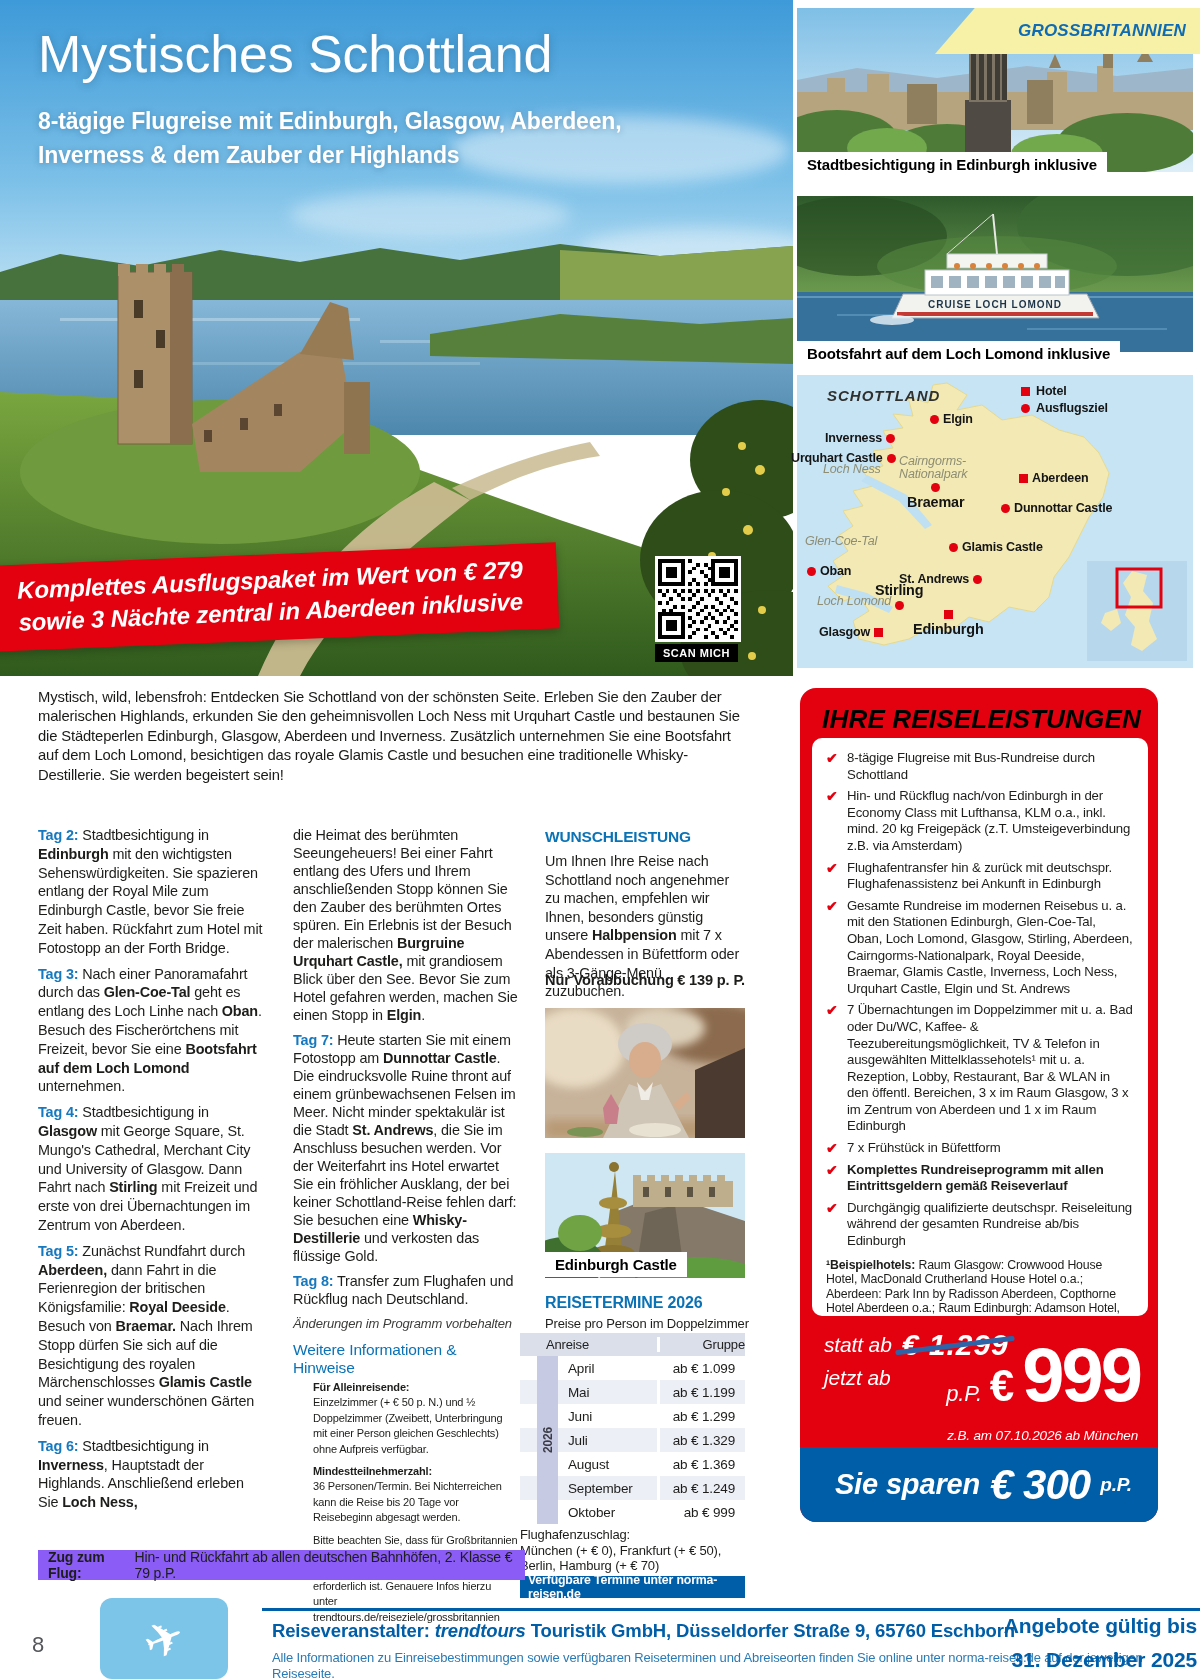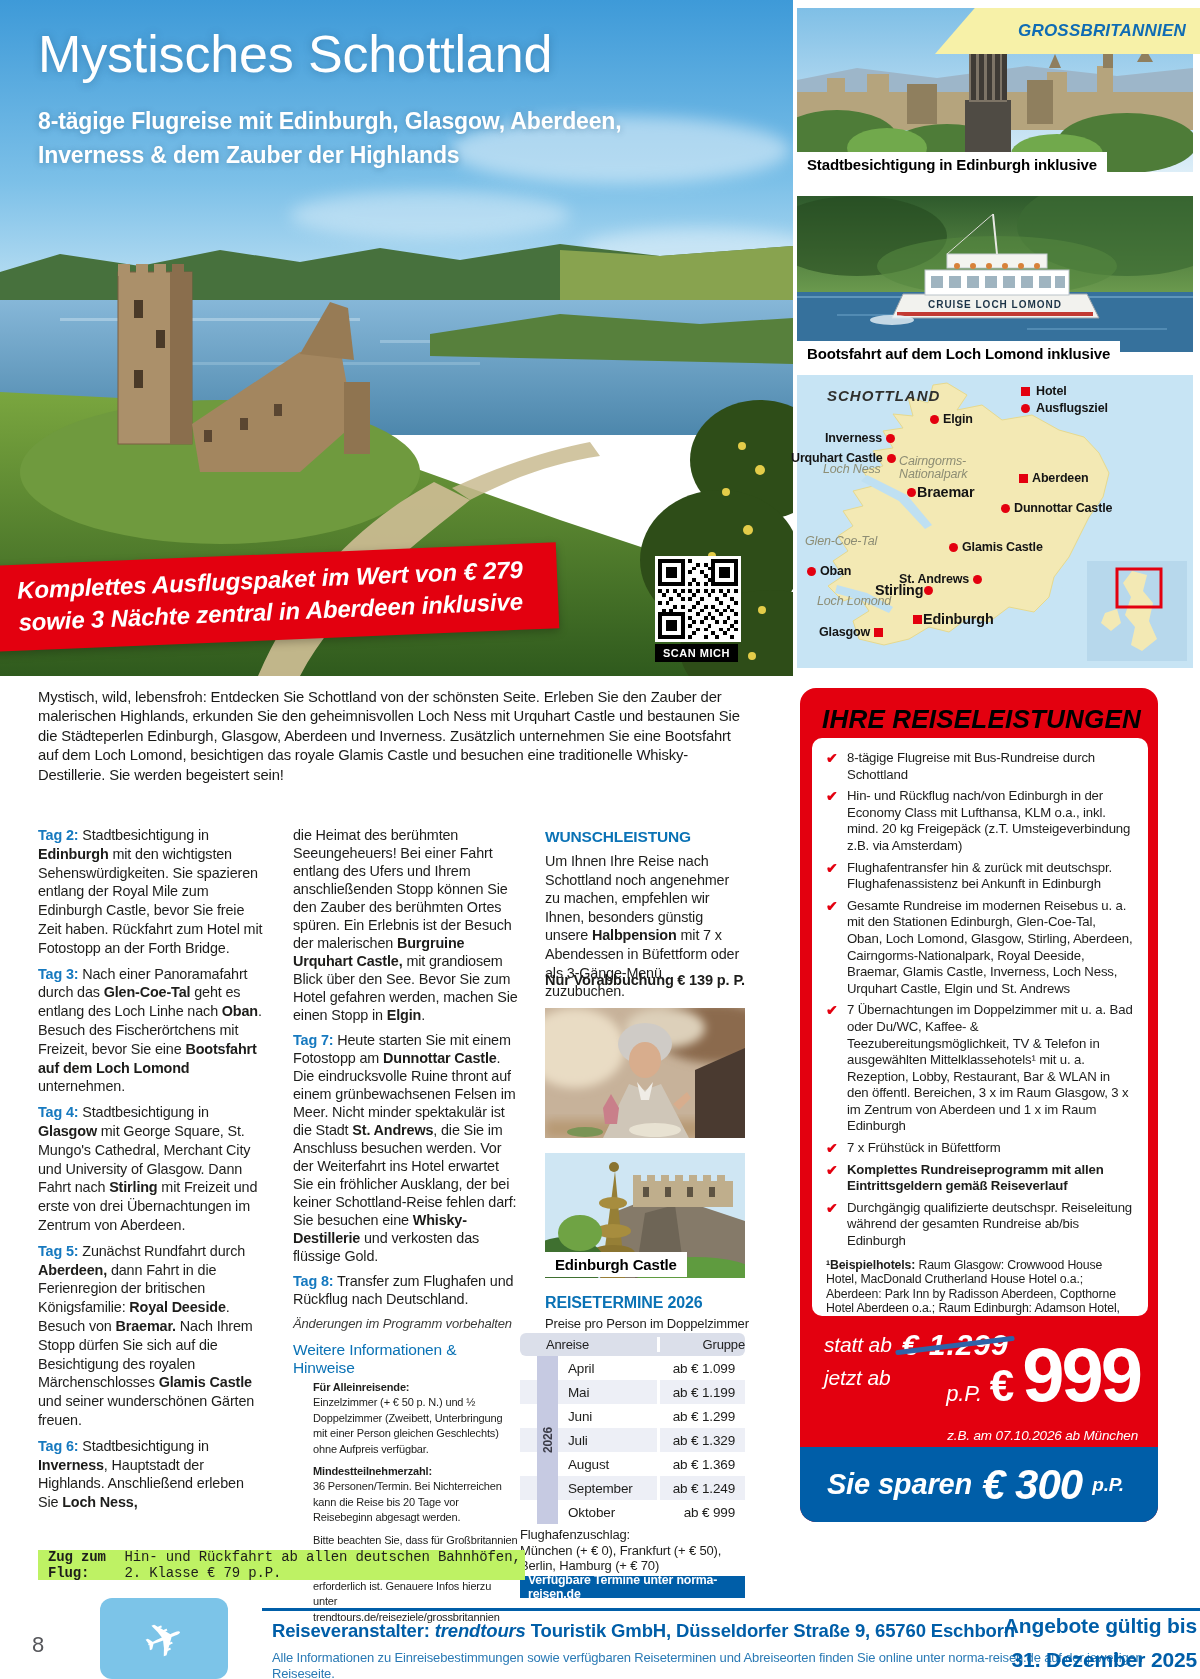--- a/index.html
+++ b/index.html
@@ -32,21 +32,21 @@
   .photo{overflow:hidden;}
   .photo svg{display:block;width:100%;height:100%;}
   .caption{background:#fff;color:#000;font-weight:700;font-size:15px;padding:4px 10px;white-space:nowrap;z-index:6;}
 
   
   .map{left:797px;top:375px;width:396px;height:293px;background:#c7e4f4;}
   .map svg.land{position:absolute;left:0;top:0;width:100%;height:100%;}
   .map-title{position:absolute;font-size:15px;font-weight:700;font-style:italic;color:#30302e;letter-spacing:1px;}
   .feature{position:absolute;font-size:12.5px;font-style:italic;color:#8d8d74;white-space:pre-line;line-height:13px;}
   .mk{position:absolute;display:flex;align-items:center;gap:4px;font-weight:700;font-size:12.5px;color:#141414;white-space:nowrap;}
-  .mk.col{flex-direction:row;gap:1px;}
+  .mk.col{flex-direction:column;gap:1px;}
   .dot{width:9px;height:9px;border-radius:50%;background:#e3000f;flex:none;}
   .sqm{width:9px;height:9px;background:#e3000f;flex:none;}
   .legend{position:absolute;display:flex;flex-direction:column;gap:3px;}
   .legend .row{display:flex;align-items:center;gap:6px;font-weight:700;font-size:12.5px;color:#141414;}
   .inset{position:absolute;background:#b7d8ec;}
 
   
   .intro{left:38px;top:688px;width:707px;font-size:14.8px;line-height:19.4px;color:#1a1a18;}
   .col{font-size:14.4px;line-height:18.8px;}
   .col p{margin:0 0 7px 0;}
@@ -58,21 +58,21 @@
   .small-info .tt{font-weight:700;}
   .small-block{margin:0 0 7px 0;}
 
   
   .wish-h{left:545px;top:828px;color:#0a72b5;font-weight:700;font-size:15.5px;}
   .wish-t{left:545px;top:852px;width:200px;font-size:14.4px;line-height:18.6px;}
   .booking{left:545px;top:972px;width:200px;display:flex;justify-content:space-between;font-weight:700;font-size:14.6px;}
   .terms-h{left:545px;top:1294px;color:#0a72b5;font-weight:700;font-size:16px;}
   .terms-sub{left:545px;top:1316px;font-size:13px;color:#1d1d1b;}
   .table{left:520px;top:1333px;width:225px;}
-  .thead{display:flex;height:23px;background:#dbdfea;align-items:center;font-size:13px;color:#222;border-radius:6px;}
+  .thead{display:flex;height:23px;background:#dbdfea;align-items:center;font-size:13px;color:#222;}
   .thead .c1{padding-left:26px;flex:1;}
   .thead .c2{width:88px;text-align:right;border-left:3px solid #fff;box-sizing:border-box;}
   .tbody{position:relative;}
   .trow{display:flex;height:24px;align-items:center;font-size:13.5px;}
   .trow:nth-child(odd){background:#ffffff;}
   .trow:nth-child(even){background:#edeff6;}
   .trow .c1{padding-left:48px;flex:1;}
   .trow .c2{width:88px;text-align:right;padding-right:10px;border-left:3px solid #fff;box-sizing:border-box;height:100%;display:flex;align-items:center;justify-content:flex-end;}
   .yearstrip{position:absolute;left:17px;top:0;width:21px;height:168px;background:#c6cae2;
              display:flex;align-items:center;justify-content:center;}
@@ -92,28 +92,28 @@
   .statt{position:absolute;left:24px;top:640px;color:#fff;font-style:italic;font-size:21px;display:flex;align-items:center;gap:10px;}
   .old{position:relative;font-weight:700;font-size:30px;letter-spacing:1px;}
   .old::after{content:"";position:absolute;left:-6%;right:-6%;top:45%;height:5px;background:#2f63a8;transform:rotate(-7deg);border-radius:3px;}
   .jetzt{position:absolute;left:24px;top:678px;color:#fff;font-style:italic;font-size:21px;}
   .bigprice{position:absolute;right:18px;top:652px;display:flex;align-items:baseline;gap:8px;color:#fff;}
   .bigprice .pp{font-style:italic;font-size:22px;}
   .bigprice .cur{font-weight:700;font-size:44px;}
   .bigprice .amt{font-weight:700;font-size:76px;letter-spacing:-3px;line-height:70px;}
   .example{position:absolute;right:20px;top:740px;color:#fff;font-style:italic;font-size:13.5px;}
   .saveband{position:absolute;left:0;top:759px;width:358px;height:75px;background:#005ea8;border-radius:0 0 16px 16px;
-            display:flex;align-items:center;justify-content:flex-end;padding-right:34px;box-sizing:border-box;gap:10px;color:#fff;}
+            display:flex;align-items:center;justify-content:flex-end;padding-right:26px;box-sizing:border-box;gap:10px;color:#fff;}
   .saveband .s1{font-style:italic;font-weight:700;font-size:29px;}
   .saveband .s2{font-style:italic;font-weight:700;font-size:42px;letter-spacing:-1px;}
   .saveband .s3{font-style:italic;font-weight:700;font-size:19px;}
 
   
-  .zugbar{left:38px;top:1550px;width:487px;height:30px;background:#bef264;display:flex;align-items:center;
-          padding-left:10px;box-sizing:border-box;font-size:14px;font-family:Liberation Mono, monospace;}
+  .zugbar{left:38px;top:1550px;width:487px;height:30px;background:#8b5cf6;display:flex;align-items:center;
+          padding-left:10px;box-sizing:border-box;font-size:14px;}
   .fline{left:262px;top:1608px;width:938px;height:3px;background:#005ea8;}
   .publisher{left:272px;top:1620px;font-size:18.5px;color:#005ea8;white-space:nowrap;}
   .fnote{left:272px;top:1650px;width:880px;font-size:13px;line-height:16px;color:#2a7ab5;}
   .valid1{left:950px;top:1614px;width:247px;text-align:right;font-size:21px;font-weight:700;color:#005ea8;}
   .valid2{left:950px;top:1648px;width:247px;text-align:right;font-size:21px;font-weight:700;color:#005ea8;}
   .planebox{left:100px;top:1598px;width:128px;height:81px;background:#7cc4e8;border-radius:12px;
             display:flex;align-items:center;justify-content:center;}
   .planebox span{color:#fff;font-size:48px;transform:rotate(-22deg);}
   .pagenum{left:32px;top:1632px;font-size:22px;color:#55565a;}
 </style>

